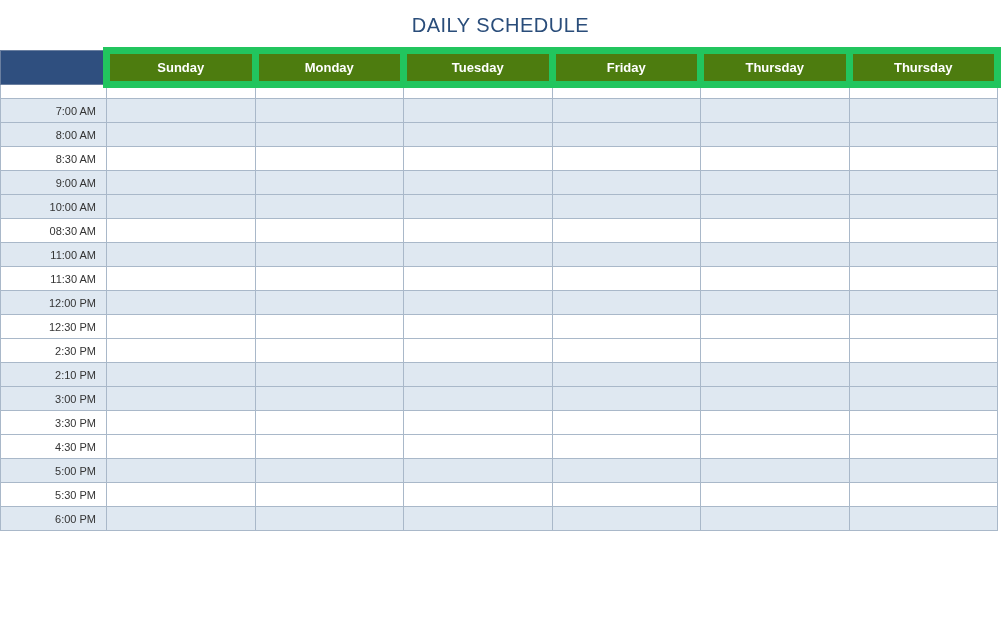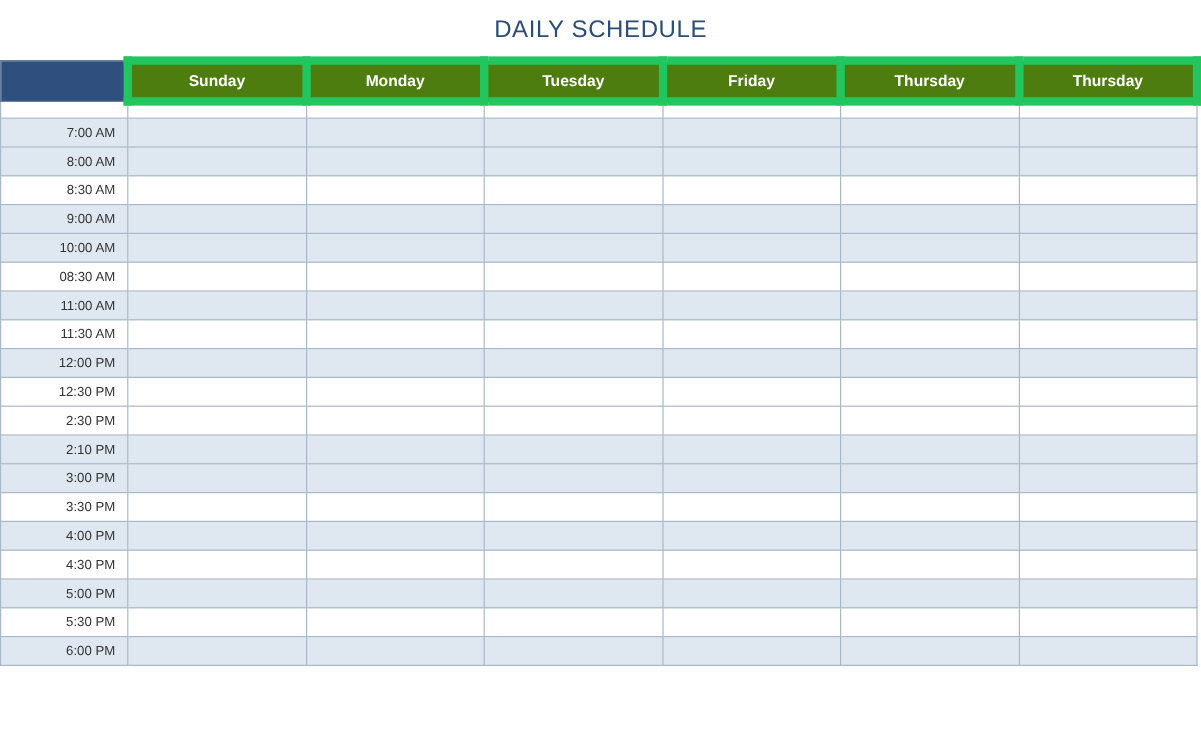--- a/index.html
+++ b/index.html
@@ -217,29 +217,20 @@
       </tr>
       <tr class="norm">
         <td class="time-cell">3:30 PM</td>
         <td class="data-cell"></td>
         <td class="data-cell"></td>
         <td class="data-cell"></td>
         <td class="data-cell"></td>
         <td class="data-cell"></td>
         <td class="data-cell"></td>
       </tr>
-      <tr class="alt">
-        <td class="time-cell">4:00 PM</td>
-        <td class="data-cell"></td>
-        <td class="data-cell"></td>
-        <td class="data-cell"></td>
-        <td class="data-cell"></td>
-        <td class="data-cell"></td>
-        <td class="data-cell"></td>
-      </tr>
       <tr class="norm">
         <td class="time-cell">4:30 PM</td>
         <td class="data-cell"></td>
         <td class="data-cell"></td>
         <td class="data-cell"></td>
         <td class="data-cell"></td>
         <td class="data-cell"></td>
         <td class="data-cell"></td>
       </tr>
       <tr class="alt">

